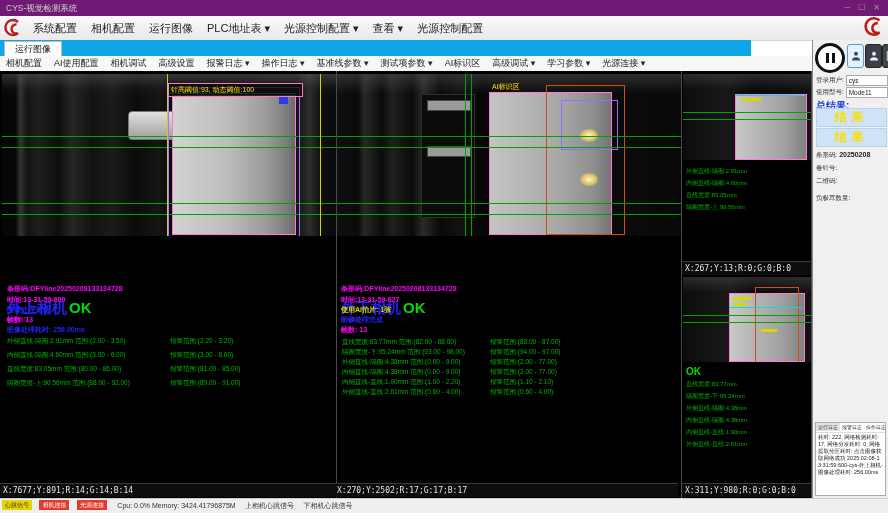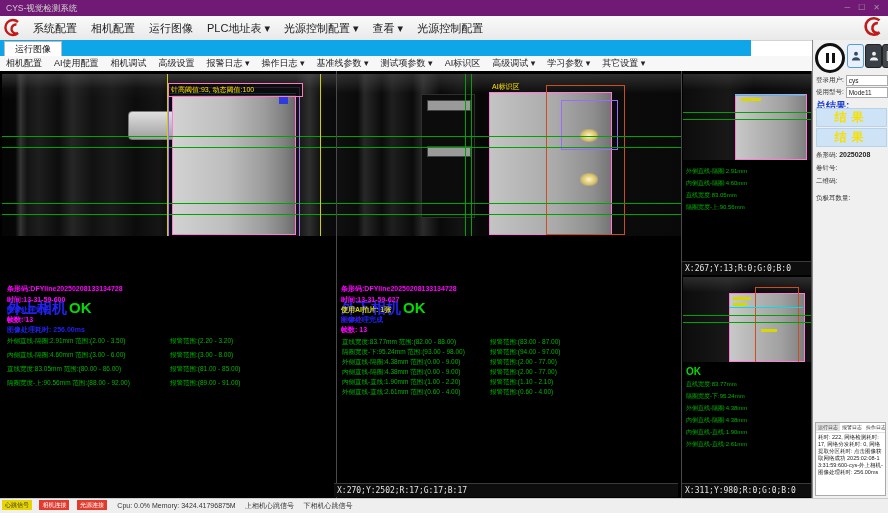--- a/index.html
+++ b/index.html
@@ -122,21 +122,21 @@
           <path d="M15 4 A7.5 7.5 0 1 0 15 15 A4.5 4.5 0 1 1 13.5 6.5" fill="none" stroke="#c11a1a" stroke-width="2.4"></path>
         </svg>
     </div>
   </div>
 
   <div class="tabrow">
     <div class="tab">运行图像</div>
   </div>
 
   <div class="toolbar">
-    <span>相机配置</span><span>AI使用配置</span><span>相机调试</span><span>高级设置</span><span>报警日志 ▾</span><span>操作日志 ▾</span><span>基准线参数 ▾</span><span>测试项参数 ▾</span><span>AI标识区</span><span>高级调试 ▾</span><span>学习参数 ▾</span><span>其它设置 ▾</span>
+    <span>相机配置</span><span>AI使用配置</span><span>相机调试</span><span>高级设置</span><span>报警日志 ▾</span><span>操作日志 ▾</span><span>基准线参数 ▾</span><span>测试项参数 ▾</span><span>AI标识区</span><span>高级调试 ▾</span><span>学习参数 ▾</span><span>光源连接 ▾</span>
   </div>
 
   <div class="main">
     <div class="sep-v" style="left:336px"></div>
     <div class="sep-v" style="left:681px"></div>
     <div class="sep-v" style="left:811px"></div>
 
     <div class="cam img-left">
       <div class="connector"></div>
       <div class="part part-left"></div>
@@ -188,20 +188,21 @@
         <span class="alarm">报警范围:(3.00 - 8.00)</span>
       </div>
     <div class="mrow mrow-left" style="left:7px;top:294px">
         <span class="measure">直线宽度:83.05mm 范围:(80.00 - 86.00)</span>
         <span class="alarm">报警范围:(81.00 - 85.00)</span>
       </div>
     <div class="mrow mrow-left" style="left:7px;top:308px">
         <span class="measure">隔圈宽度-上:90.56mm 范围:(88.00 - 92.00)</span>
         <span class="alarm">报警范围:(89.00 - 91.00)</span>
       </div>
+    <div class="coordsbar" style="left:0;top:412px;width:336px">X:7677;Y:891;R:14;G:14;B:14</div>
 
     <div class="rblock" style="left:341px;top:188px">
       <div class="cam-title"><span>外下相机</span><span class="ok">OK</span></div>
       <div class="output-tag">输出:BIT0</div>
     </div>
     <div class="m-line" style="left:341px;top:213px">条形码:DFYline20250208133134728</div>
     <div class="m-line" style="left:341px;top:224px">时间:13-31-59-627</div>
     <div class="y-line" style="left:341px;top:234px">使用AI拍片: 1张</div>
     <div class="b-line" style="left:341px;top:244px">图像处理完成</div>
     <div class="m-line" style="left:341px;top:254px">帧数: 13</div>

